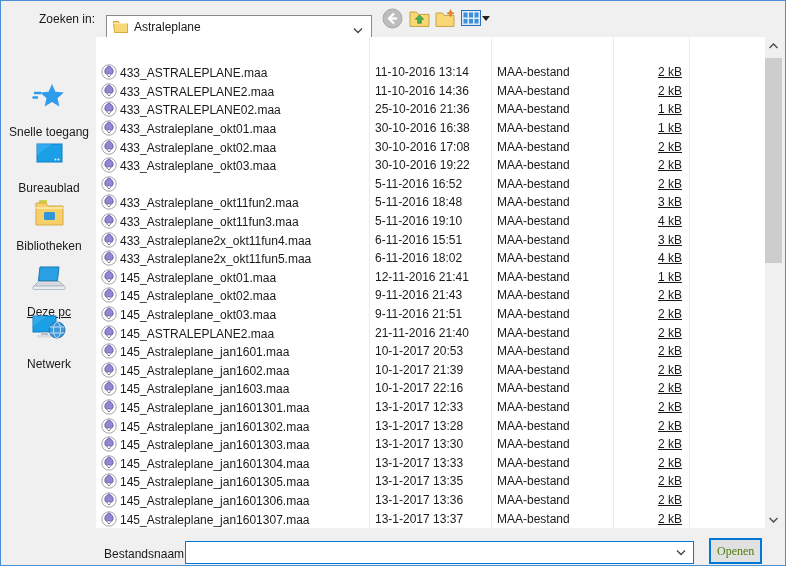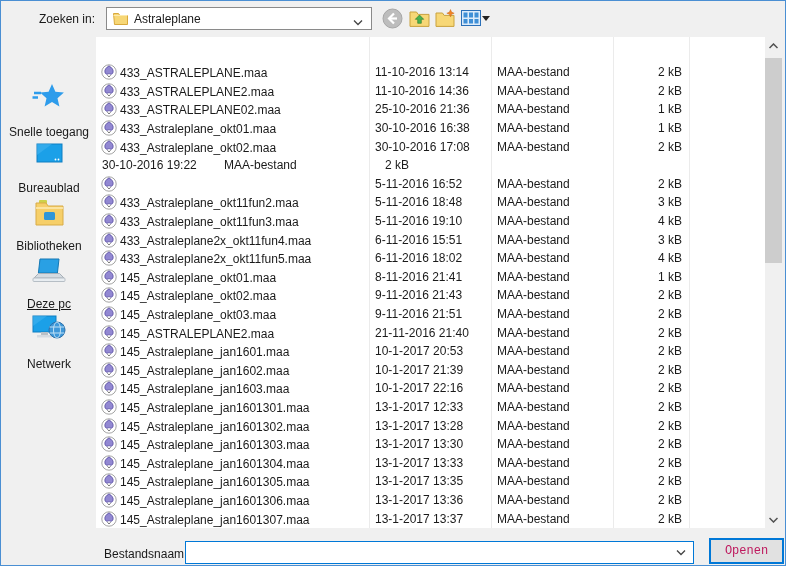--- a/index.html
+++ b/index.html
@@ -2,77 +2,77 @@
 <html><head>
 <meta charset="utf-8">
 <style>
   html,body{margin:0;padding:0;}
   body{font-family:"Liberation Sans",sans-serif;font-size:12px;color:#1a1a1a;}
   .dialog{position:relative;width:786px;height:566px;background:#f0f0f0;
           border:1px solid #4a8fd3;box-sizing:border-box;overflow:hidden;}
 
   
   .lookin-label{position:absolute;left:38px;top:11px;}
-  .folder-combo{position:absolute;left:105px;top:6px;width:266px;height:23px;
+  .folder-combo{position:absolute;left:105px;top:14px;width:266px;height:23px;
     background:#fff;border:1px solid #8a8a8a;box-sizing:border-box;
     display:flex;align-items:center;padding-left:6px;cursor:default;}
   .folder-combo .txt{margin-left:6px;}
   .combo-chev{position:absolute;right:8px;top:7px;}
   .tool-btn{position:absolute;top:5px;width:24px;height:24px;border:none;background:transparent;
     padding:0;display:flex;align-items:center;justify-content:center;cursor:pointer;}
   .btn-back{left:379px;}
   .btn-up{left:406px;}
   .btn-new{left:432px;}
   .btn-view{left:458px;width:34px;}
   .btn-view svg{margin-right:1px;}
 
   
   .sidebar{position:absolute;left:1px;top:36px;width:94px;height:494px;}
   .place{position:absolute;left:0;width:94px;text-align:center;cursor:pointer;}
   .place .plabel{display:block;margin-top:9px;}
-  .p0{top:46px;} .p1{top:104px;} .p2{top:162px;} .p3{top:220px;text-decoration:underline;} .p4{top:276px;}
+  .p0{top:46px;} .p1{top:104px;} .p2{top:162px;} .p3{top:228px;text-decoration:underline;} .p4{top:276px;}
 
   
   .list{position:absolute;left:95px;top:36px;width:669px;height:491px;background:#fff;overflow:hidden;}
   .colsep{position:absolute;top:0;bottom:0;width:1px;background:#ebebeb;}
   .cs1{left:273px;} .cs2{left:395px;} .cs3{left:517px;} .cs4{left:593px;}
   .hdr{display:flex;height:26px;align-items:center;position:relative;}
   .h{box-sizing:border-box;cursor:pointer;}
   .h.name{width:273px;padding-left:10px;}
   .h.date{width:122px;padding-left:7px;}
   .h.type{width:122px;padding-left:6px;}
   .h.size{width:76px;padding-left:7px;}
   .sort-caret{position:absolute;left:320px;top:1px;}
   .rows{position:absolute;top:26px;left:0;right:0;bottom:0;}
   .row{display:flex;height:18.6px;align-items:center;cursor:default;}
   .c{box-sizing:border-box;white-space:nowrap;overflow:hidden;}
   .c.name{width:273px;display:flex;align-items:flex-end;padding-left:5px;}
   .c.name .fname{margin-left:3px;}
   .c.date{width:122px;padding-left:6px;}
   .c.type{width:122px;padding-left:6px;}
-  .c.size{width:76px;text-align:right;padding-right:7px;}
+  .c.size{width:76px;text-align:right;padding-right:7px;text-decoration:underline;}
   .ficon{flex:0 0 16px;height:16px;}
 
   
   .vscroll{position:absolute;left:764px;top:36px;width:17px;height:491px;background:#f0f0f0;}
   .sb-btn{position:absolute;left:0;width:17px;height:17px;display:flex;align-items:center;
     justify-content:center;cursor:pointer;}
   .sb-up{top:0;} .sb-down{bottom:0;}
   .sb-thumb{position:absolute;left:0;top:21px;width:17px;height:205px;background:#cdcdcd;cursor:pointer;}
 
   
   .fn-label{position:absolute;left:103px;top:546px;}
   .fn-combo{position:absolute;left:184px;top:540px;width:509px;height:23px;background:#fff;
     border:1px solid #0078d7;box-sizing:border-box;display:flex;align-items:center;}
   .fn-combo input{flex:1;border:none;outline:none;height:17px;margin-left:3px;
     font-family:"Liberation Sans",sans-serif;font-size:12px;padding:0;}
   .fn-chev{margin-right:7px;display:flex;align-items:center;}
-  .open-btn{position:absolute;left:708px;top:537px;width:75px;height:26px;background:#e1e1e1;
-    border:2px solid #0078d7;box-sizing:border-box;font-family:Liberation Mono, monospace;
-    font-size:12px;color:#be185d;cursor:pointer;}
+  .open-btn{position:absolute;left:708px;top:537px;width:53px;height:26px;background:#e1e1e1;
+    border:2px solid #0078d7;box-sizing:border-box;font-family:Liberation Serif, serif;
+    font-size:12px;color:#4d7c0f;cursor:pointer;}
 </style>
 </head>
 <body>
 
 <div class="dialog">
 
   <span class="lookin-label">Zoeken in:</span>
 
   <div class="folder-combo">
     <span style="display:flex;">
@@ -273,20 +273,30 @@
         </svg>
       </span>
       <span class="fname">433_Astraleplane_okt02.maa</span>
     </span>
     <span class="c date">30-10-2016 17:08</span>
     <span class="c type">MAA-bestand</span>
     <span class="c size">2 kB</span>
   </div>
 
   <div class="row">
+    <span class="c name">
+      <span class="ficon">
+        <svg width="16" height="16" viewBox="0 0 16 16">
+          <circle cx="8" cy="8" r="7.2" fill="#fff" stroke="#9a9a9a" stroke-width="0.9"></circle>
+          <path d="M8 1.8 C10.6 3.4 12.7 5.6 12.1 8.2 C11.7 10.1 10 10.7 8.7 9.9 L8 9.3 L7.3 9.9 C6 10.7 4.3 10.1 3.9 8.2 C3.3 5.6 5.4 3.4 8 1.8 Z" fill="#9288d2" stroke="#4b3f96" stroke-width="0.7"></path>
+          <path d="M6.4 11.2 L8 13 L9.6 11.2" fill="none" stroke="#6b6b6b" stroke-width="0.9"></path>
+        </svg>
+      </span>
+      <span class="fname">433_Astraleplane_okt03.maa</span>
+    </span>
     <span class="c date">30-10-2016 19:22</span>
     <span class="c type">MAA-bestand</span>
     <span class="c size">2 kB</span>
   </div>
 
   <div class="row">
     <span class="c name">
       <span class="ficon">
         <svg width="16" height="16" viewBox="0 0 16 16">
           <circle cx="8" cy="8" r="7.2" fill="#fff" stroke="#9a9a9a" stroke-width="0.9"></circle>
@@ -368,21 +378,21 @@
     <span class="c name">
       <span class="ficon">
         <svg width="16" height="16" viewBox="0 0 16 16">
           <circle cx="8" cy="8" r="7.2" fill="#fff" stroke="#9a9a9a" stroke-width="0.9"></circle>
           <path d="M8 1.8 C10.6 3.4 12.7 5.6 12.1 8.2 C11.7 10.1 10 10.7 8.7 9.9 L8 9.3 L7.3 9.9 C6 10.7 4.3 10.1 3.9 8.2 C3.3 5.6 5.4 3.4 8 1.8 Z" fill="#9288d2" stroke="#4b3f96" stroke-width="0.7"></path>
           <path d="M6.4 11.2 L8 13 L9.6 11.2" fill="none" stroke="#6b6b6b" stroke-width="0.9"></path>
         </svg>
       </span>
       <span class="fname">145_Astraleplane_okt01.maa</span>
     </span>
-    <span class="c date">8-11-2016 21:41</span>
+    <span class="c date">12-11-2016 21:41</span>
     <span class="c type">MAA-bestand</span>
     <span class="c size">1 kB</span>
   </div>
 
   <div class="row">
     <span class="c name">
       <span class="ficon">
         <svg width="16" height="16" viewBox="0 0 16 16">
           <circle cx="8" cy="8" r="7.2" fill="#fff" stroke="#9a9a9a" stroke-width="0.9"></circle>
           <path d="M8 1.8 C10.6 3.4 12.7 5.6 12.1 8.2 C11.7 10.1 10 10.7 8.7 9.9 L8 9.3 L7.3 9.9 C6 10.7 4.3 10.1 3.9 8.2 C3.3 5.6 5.4 3.4 8 1.8 Z" fill="#9288d2" stroke="#4b3f96" stroke-width="0.7"></path>

